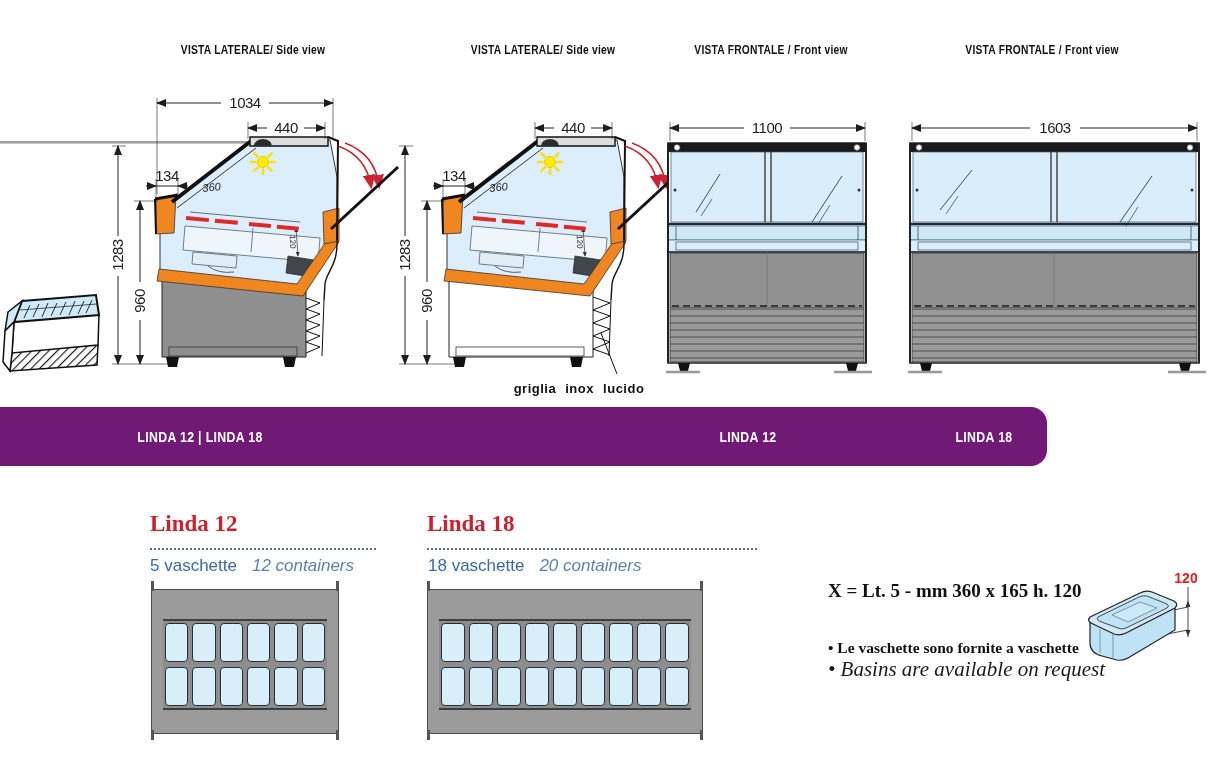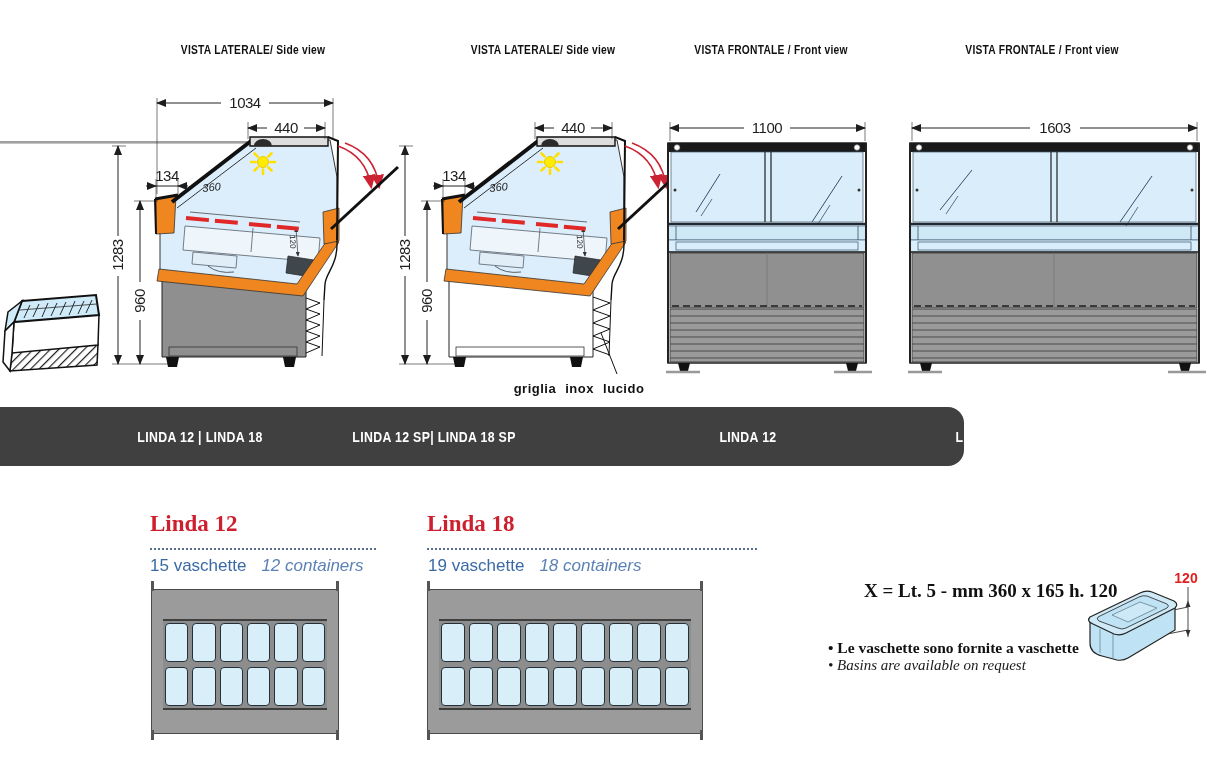--- a/index.html
+++ b/index.html
@@ -12,21 +12,21 @@
   
   .drawings{position:absolute;left:0;top:0;}
   .drawings text{font-family:"Liberation Sans",sans-serif;fill:#1d1d1d;}
   .dim{font-size:15px;text-anchor:middle;letter-spacing:-0.5px;}
   .dim-sm{font-size:11px;text-anchor:middle;}
   .dim-xs{font-size:8px;text-anchor:middle;fill:#333;}
   
   .grille-note{position:absolute;font-weight:700;font-size:13px;color:#111;text-align:center;
                letter-spacing:0.5px;word-spacing:5px;}
   
-  .banner{position:absolute;left:0;top:407px;width:964px;height:59px;background:#404040;
+  .banner{position:absolute;left:0;top:407px;width:1047px;height:59px;background:#701a75;
           border-radius:0 16px 16px 0;}
   .banner-label{position:absolute;top:0;height:100%;display:flex;align-items:center;
                 transform:translateX(-50%);white-space:nowrap;}
   .banner-label span{display:inline-block;transform:scaleX(0.85);font-weight:700;font-size:14.5px;
                      color:#fff;letter-spacing:0.4px;}
   
   .prod-name{position:absolute;font-family:"Liberation Serif",serif;font-weight:700;
              font-size:23px;color:#CE1F2E;}
   .dotted-rule{position:absolute;border-top:2px dotted #55708E;height:0;}
   .prod-sub{position:absolute;font-size:17px;color:#3A6AA5;white-space:nowrap;}
@@ -36,25 +36,25 @@
               padding:29px 11px 23px;}
   .basin-grid-inner{display:grid;gap:5px 4px;height:100%;background:#8d8d8d;
                     border-top:2px solid #3f3f3f;border-bottom:2px solid #3f3f3f;
                     padding:2px;box-sizing:border-box;}
   .basin-cell{background:#d8eef9;border:1px solid #24313B;border-radius:4px;}
   .post{position:absolute;width:3px;height:10px;background:#555;}
   .post.tl{left:-1px;top:-9px}.post.tr{right:-1px;top:-9px}
   .post.bl{left:-1px;bottom:-7px}.post.br{right:-1px;bottom:-7px}
   
   .spec-line{position:absolute;left:828px;top:580px;font-family:"Liberation Serif",serif;
-             font-weight:700;font-size:19px;color:#111;margin-left:36px;}
+             font-weight:700;font-size:19px;color:#111;}
   .bullet-it{position:absolute;left:828px;top:639px;font-family:"Liberation Serif",serif;
              font-weight:700;font-size:15.5px;color:#111;}
   .bullet-en{position:absolute;left:828px;top:657px;font-family:"Liberation Serif",serif;
-             font-style:italic;font-size:15px;color:#1a1a1a;}
+             font-style:italic;font-size:21px;color:#1a1a1a;}
   .basin-svg{position:absolute;left:1080px;top:553px;}
   .basin-svg text{font-family:"Liberation Sans",sans-serif;}
 </style>
 </head>
 <body>
 
 <div class="page">
 
   <div class="view-title" style="left:253px"><span class="vt-in">VISTA LATERALE/ Side view</span></div>
   <div class="view-title" style="left:543px"><span class="vt-in">VISTA LATERALE/ Side view</span></div>
@@ -277,35 +277,32 @@
       <text class="dim" x="1055" y="133">1603</text>
     </g>
   </svg>
 
   <div class="grille-note" style="left:508px;top:381px;width:142px">griglia inox lucido</div>
 
   <div class="banner">
     <div class="banner-label" style="left:200px">
         <span>LINDA 12 | LINDA 18</span>
       </div>
-    <div class="banner-label" style="left:434px">
-        <span>LINDA 12 SP| LINDA 18 SP</span>
-      </div>
     <div class="banner-label" style="left:748px">
         <span>LINDA 12</span>
       </div>
     <div class="banner-label" style="left:984px">
         <span>LINDA 18</span>
       </div>
   </div>
 
   <div class="prod-name" style="left:150px;top:511px">Linda 12</div>
   <div class="dotted-rule" style="left:150px;top:548px;width:226px"></div>
   <div class="prod-sub" style="left:150px;top:556px">
-    <span class="it">15 vaschette</span><span class="en">12 containers</span>
+    <span class="it">5 vaschette</span><span class="en">12 containers</span>
   </div>
   <div class="basin-grid" style="left:151px;top:589px;width:188px;height:145px">
     <i class="post tl"></i>
       <i class="post tr"></i>
       <i class="post bl"></i>
       <i class="post br"></i>
     <div class="basin-grid-inner" style="grid-template-columns: repeat(6, 1fr);">
         <div class="basin-cell"></div>
         <div class="basin-cell"></div>
         <div class="basin-cell"></div>
@@ -317,21 +314,21 @@
         <div class="basin-cell"></div>
         <div class="basin-cell"></div>
         <div class="basin-cell"></div>
         <div class="basin-cell"></div>
       </div>
   </div>
 
   <div class="prod-name" style="left:427px;top:511px">Linda 18</div>
   <div class="dotted-rule" style="left:427px;top:548px;width:330px"></div>
   <div class="prod-sub" style="left:428px;top:556px">
-    <span class="it">19 vaschette</span><span class="en">18 containers</span>
+    <span class="it">18 vaschette</span><span class="en">20 containers</span>
   </div>
   <div class="basin-grid" style="left:427px;top:589px;width:276px;height:145px">
     <i class="post tl"></i>
       <i class="post tr"></i>
       <i class="post bl"></i>
       <i class="post br"></i>
     <div class="basin-grid-inner" style="grid-template-columns: repeat(9, 1fr);">
         <div class="basin-cell"></div>
         <div class="basin-cell"></div>
         <div class="basin-cell"></div>

